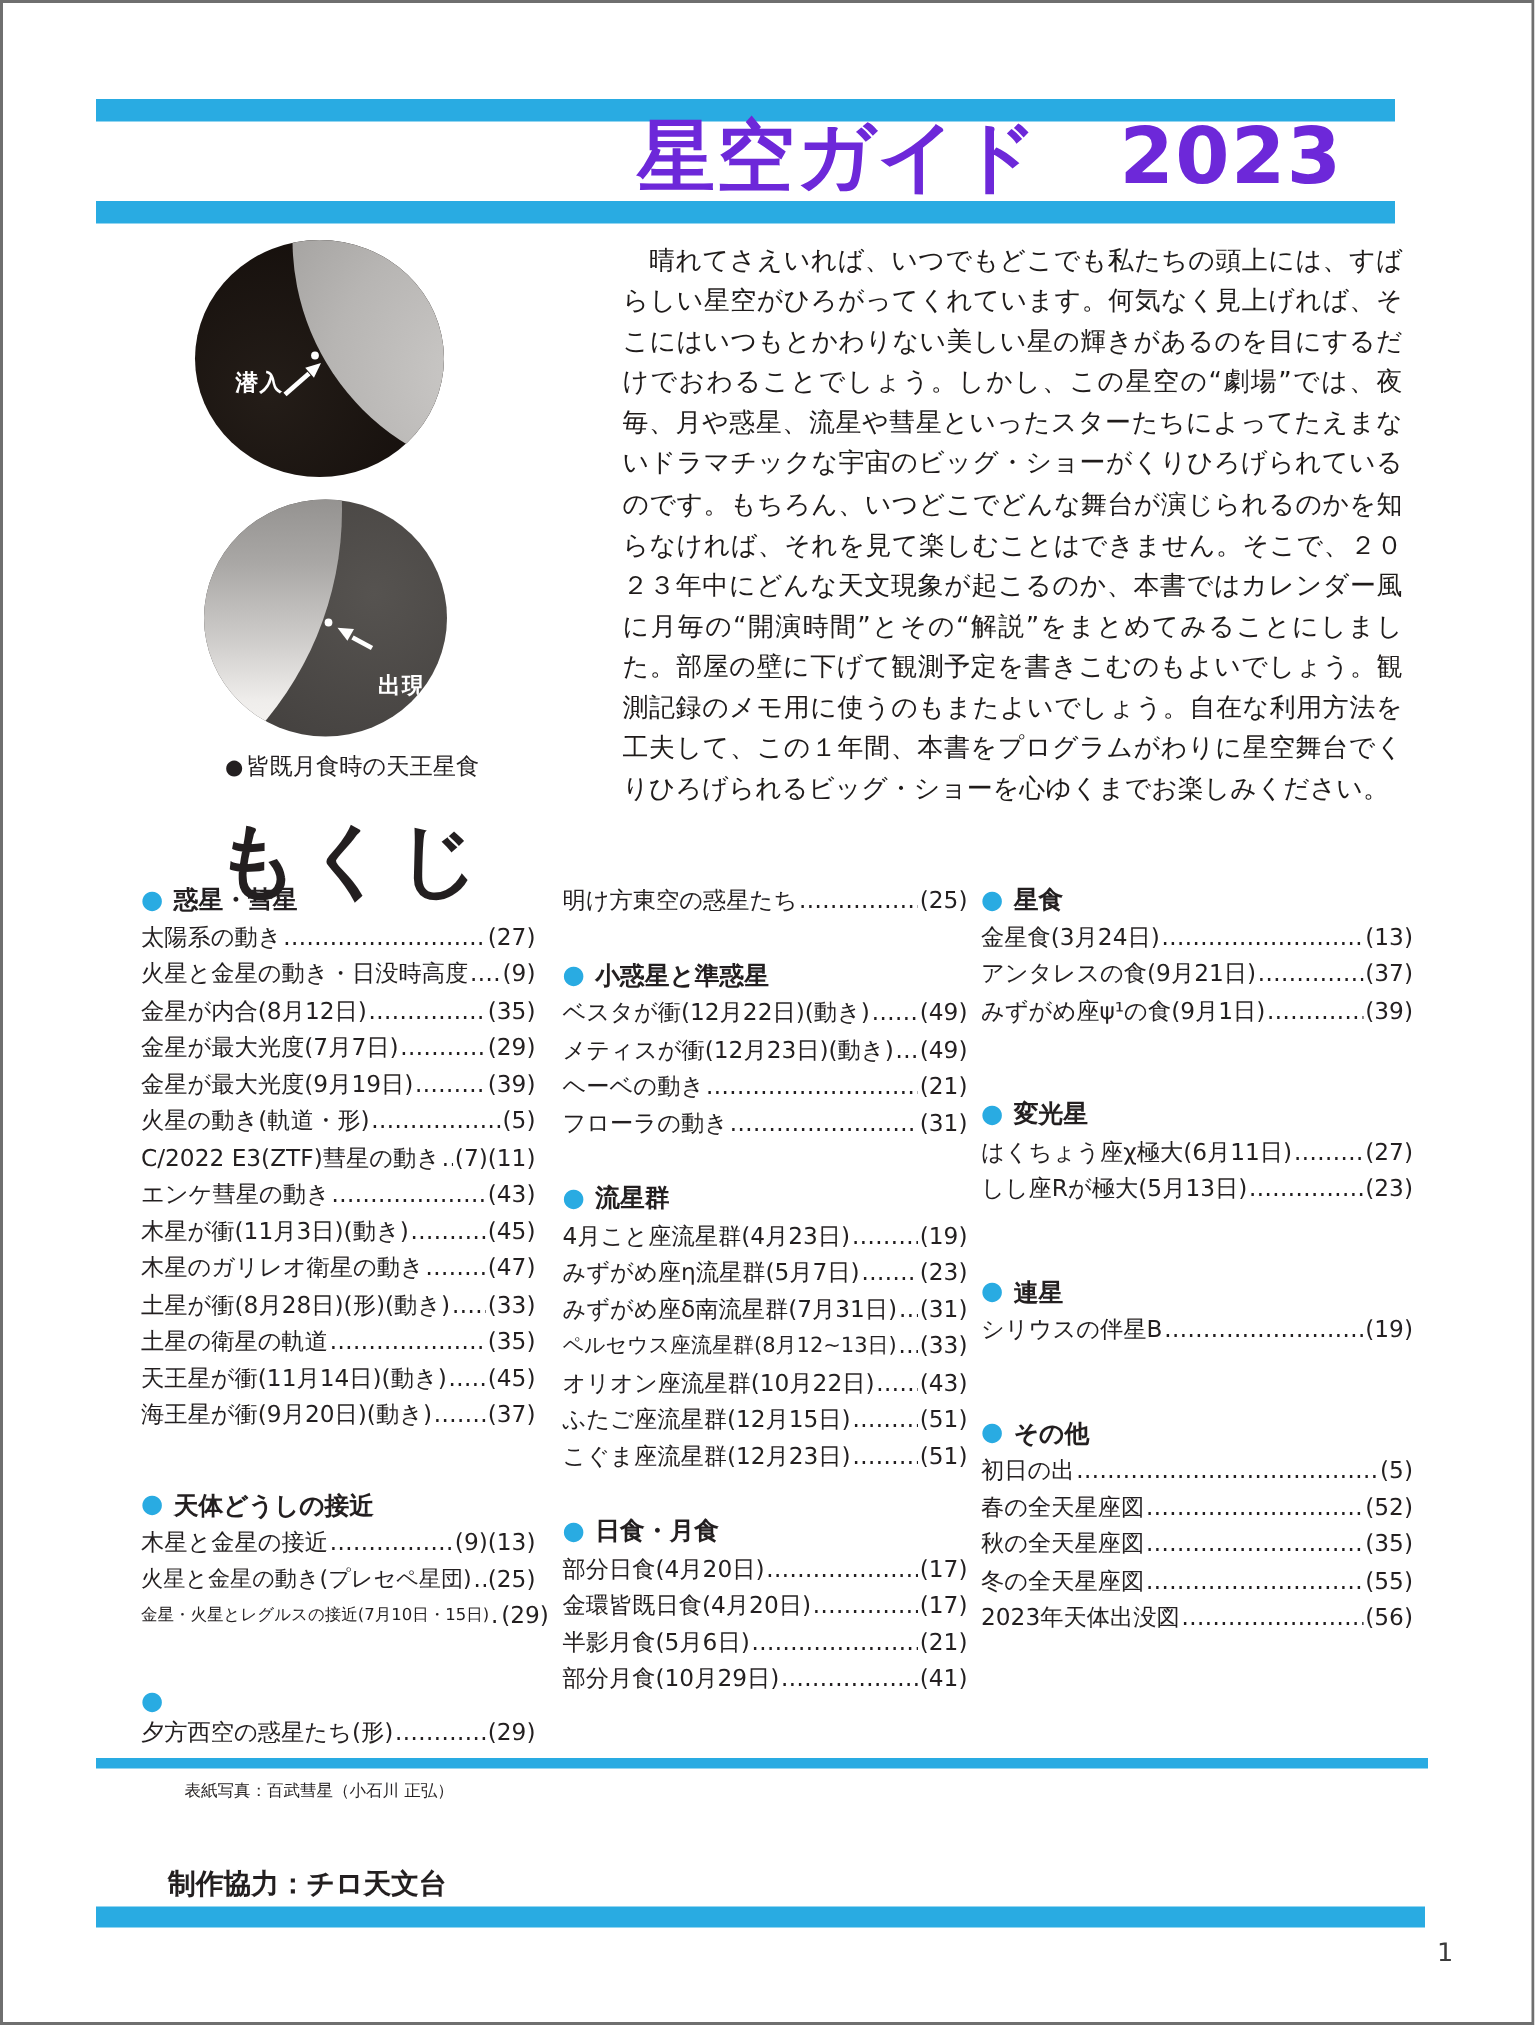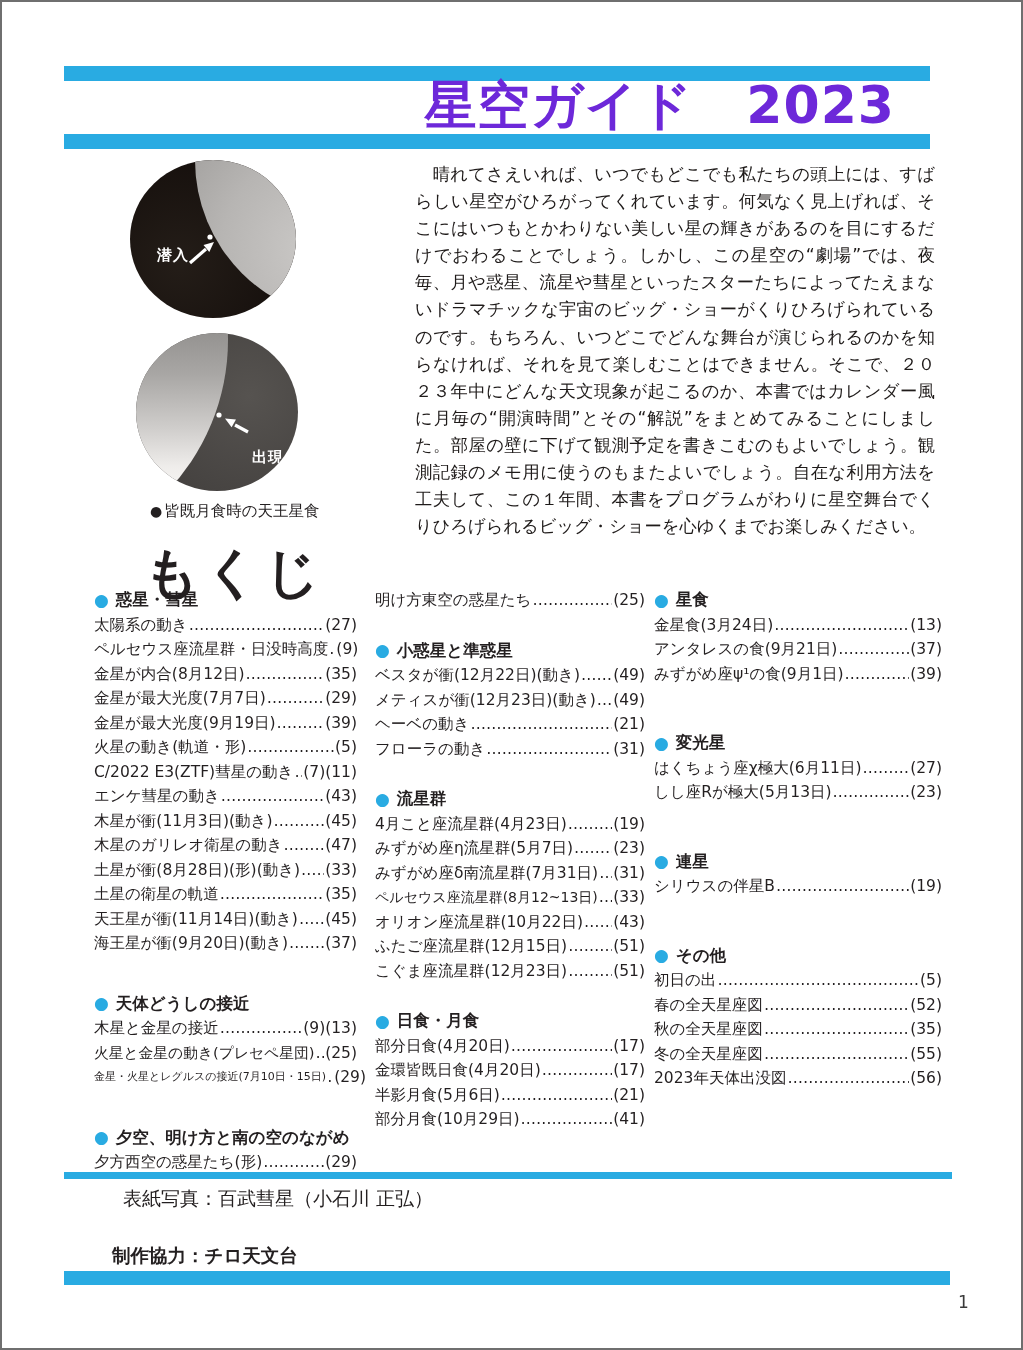--- a/index.html
+++ b/index.html
@@ -67,21 +67,21 @@
   }
   .toc-header .bullet{color:#29abe2;font-size:17px;margin-right:7px;line-height:1;}
   .toc-row{display:flex;align-items:flex-start;font-size:15.5px;line-height:24.5px;}
   .toc-row .lab{white-space:nowrap;flex:0 0 auto;}
   .toc-row .lead{flex:1 1 6px;min-width:6px;overflow:hidden;white-space:nowrap;margin:0 1px;}
   .toc-row .lead::after{content:"…………………………………………………………";letter-spacing:0;}
   .toc-row .pg{white-space:nowrap;flex:0 0 auto;}
 
   
   .bar-footer-thin{left:64px;top:1172px;width:888px;height:7px;}
-  .footer-credit{position:absolute;left:123px;top:1186px;font-size:19px;font-weight:500;}
+  .footer-credit{position:absolute;left:123px;top:1186px;font-size:11px;font-weight:500;}
   .footer-production{position:absolute;left:112px;top:1243px;font-size:18.5px;font-weight:bold;}
   .bar-footer-bottom{left:64px;top:1271px;width:886px;height:14px;}
   .page-number{position:absolute;left:958px;top:1292px;font-size:17px;color:#3a3a3a;}
 </style>
 </head>
 <body>
 
 <div class="page-frame"></div>
 
 <div class="accent-bar bar-top"></div>
@@ -124,21 +124,21 @@
       <div class="toc-header">
         <span class="bullet">●</span>
         <span>惑星・彗星</span>
       </div>
       <div class="toc-row">
         <span class="lab">太陽系の動き</span>
         <span class="lead"></span>
         <span class="pg">(27)</span>
       </div>
       <div class="toc-row">
-        <span class="lab">ペルセウス座流星群・日没時高度</span>
+        <span class="lab">火星と金星の動き・日没時高度</span>
         <span class="lead"></span>
         <span class="pg">(9)</span>
       </div>
       <div class="toc-row">
         <span class="lab">金星が内合(8月12日)</span>
         <span class="lead"></span>
         <span class="pg">(35)</span>
       </div>
       <div class="toc-row">
         <span class="lab">金星が最大光度(7月7日)</span>
@@ -213,21 +213,20 @@
       </div>
       <div class="toc-row">
         <span class="lab" style="font-size: 11px;">金星・火星とレグルスの接近(7月10日・15日)</span>
         <span class="lead"></span>
         <span class="pg">(29)</span>
       </div>
     </div>
     <div class="toc-block">
       <div class="toc-header">
         <span class="bullet">●</span>
-        <span>夕空、明け方と南の空のながめ</span>
       </div>
       <div class="toc-row">
         <span class="lab">夕方西空の惑星たち(形)</span>
         <span class="lead"></span>
         <span class="pg">(29)</span>
       </div>
     </div>
   </div>
 <div class="toc-col col2">
     <div class="toc-block">

